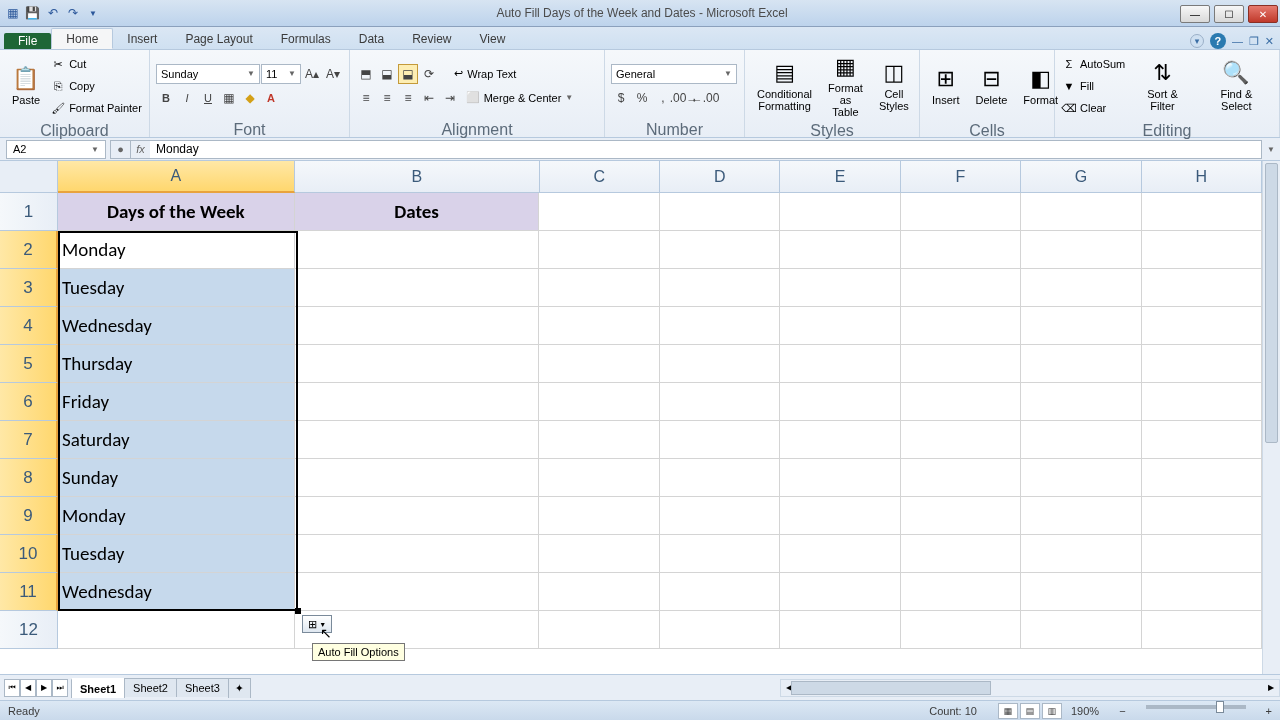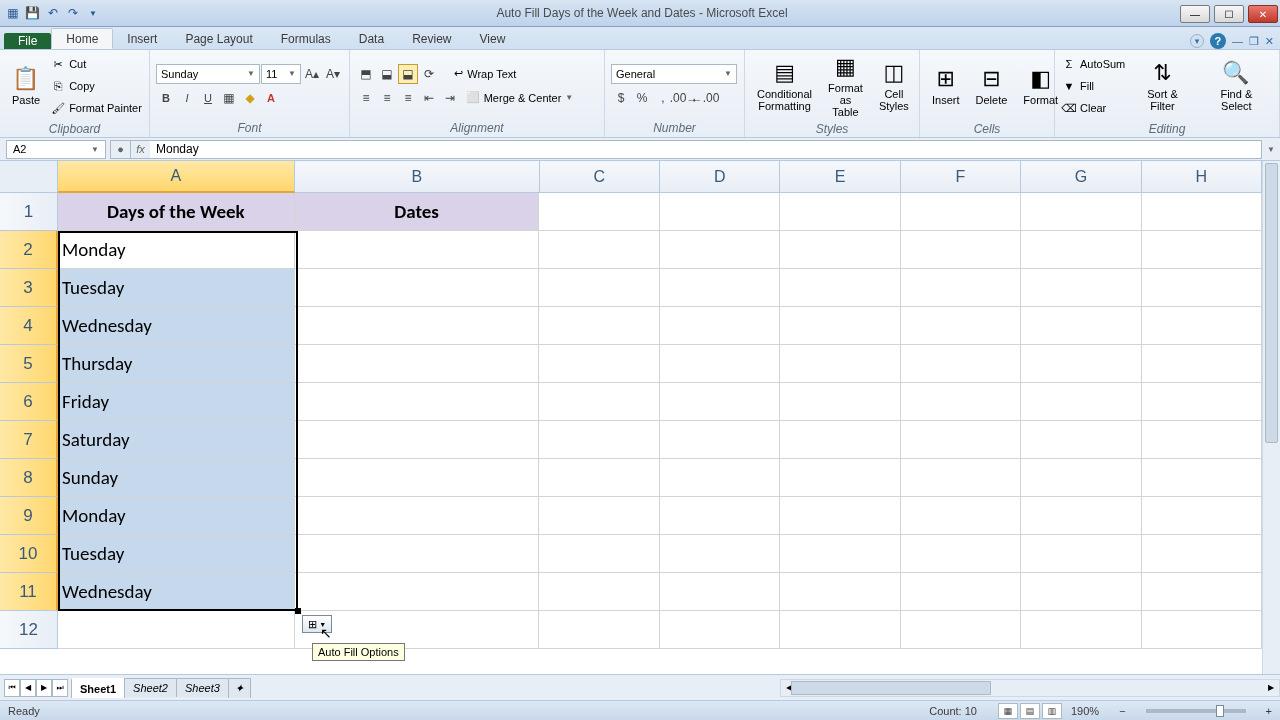--- a/index.html
+++ b/index.html
@@ -20,21 +20,21 @@
 .rtab { padding:3px 14px; height:21px; display:flex; align-items:center; font-size:12px; color:#3b3b3b; }
 .rtab.active { background:#f5f6f7; border:1px solid #b6c9de; border-bottom:1px solid #f5f6f7; border-radius:2px 2px 0 0; }
 .ribright { margin-left:auto; display:flex; align-items:center; padding-right:6px; gap:6px; color:#3b6ea5; }
 .ribright .dd { width:14px;height:14px;border:1px solid #9bb0c8;border-radius:50%;display:flex;align-items:center;justify-content:center;background:#cfe0f1;font-size:9px;}
 .help { width:16px;height:16px;border-radius:50%;background:#2a7ab0;color:#fff;display:flex;align-items:center;justify-content:center;font-weight:bold;}
 
 
 .ribbon { height:88px; background:linear-gradient(#f5f8fb,#e8eef6); border-bottom:1px solid #b6c9de; display:flex; }
 .group { border-right:1px solid #cdd9e6; display:flex; flex-direction:column; }
 .group-body { flex:1; display:flex; align-items:center; padding:3px 6px; gap:4px; }
-.group-label { height:16px; text-align:center; font-size:12px; color:#5c6b7a; position:relative;font-style:italic; }
+.group-label { height:16px; text-align:center; font-size:16px; color:#5c6b7a; position:relative; }
 .bigbtn { display:flex; flex-direction:column; align-items:center; justify-content:center; padding:2px 6px; height:66px; }
 .bigbtn .ic { font-size:22px; }
 .bigbtn .lbl { font-size:11px; text-align:center; line-height:1.1; margin-top:2px;}
 .smallrow { display:flex; align-items:center; gap:3px; height:20px;}
 .smallrow .ic { width:16px; text-align:center; }
 .col { display:flex; flex-direction:column; justify-content:center; gap:2px; }
 .combo { height:20px; border:1px solid #abb8c6; background:#fff; display:flex; align-items:center; padding:0 4px; }
 .combo .dd { margin-left:auto; font-size:8px; color:#666; }
 .ibtn { width:20px; height:20px; border:1px solid transparent; display:flex; align-items:center; justify-content:center; font-size:12px; color:#444; }
 .ibtn.sel { background:#fdeeb3; border:1px solid #c49a3a; }
@@ -76,31 +76,31 @@
 .smarttag .dd{font-size:7px;margin-left:2px;}
 .tooltip { position:absolute; border:1px solid #767676; background:#ffffe1; padding:2px 5px; font-size:11px;}
 .cursor { position:absolute; font-size:14px; pointer-events:none;}
 
 
 .sheetbar { position:absolute; bottom:20px; left:0; right:0; height:26px; background:#e8eef6; border-top:1px solid #b6c9de; display:flex; align-items:center;}
 .sheetnav { display:flex; gap:0; padding:0 4px;}
 .sheetnav .nb { width:16px;height:18px;border:1px solid #abb8c6;background:#fff;display:flex;align-items:center;justify-content:center;font-size:8px;}
 .sheettab { padding:3px 8px; border:1px solid #abb8c6; background:#fff; border-bottom:none; margin-left:-1px; font-size:11px;}
 .sheettab.active { background:#fff; font-weight:bold; border-top:2px solid #fff; }
-.sheettab:not(.active){ background:#dfe7f0;font-style:italic;}
+.sheettab:not(.active){ background:#dfe7f0;}
 .hscroll { margin-left:auto; width:500px; height:18px; background:#e8eef6; border:1px solid #cdd9e6; position:relative;}
 .hthumb { position:absolute; left:10px; top:1px; bottom:1px; width:200px; background:#cdd9e6; border:1px solid #abb8c6;}
 .hscroll .ar { position:absolute; top:0; bottom:0; width:16px; display:flex;align-items:center;justify-content:center;font-size:8px;}
 .hscroll .ar.l{left:0;} .hscroll .ar.r{right:0;}
 
 
 .status { position:absolute; bottom:0; left:0; right:0; height:20px; background:linear-gradient(#dce8f4,#c9d9eb); border-top:1px solid #b6c9de; display:flex; align-items:center; padding:0 8px; font-size:11px; color:#3b3b3b;}
 .status .spacer{flex:1;}
 .status .viewbtn{width:20px;height:16px;border:1px solid #abb8c6;background:#fff;margin:0 1px;display:flex;align-items:center;justify-content:center;font-size:9px;}
-.status .zoom{display:flex;align-items:center;gap:20px;margin-left:8px;}
+.status .zoom{display:flex;gap:20px;margin-left:8px;}
 .status .slider{width:100px;height:4px;background:#abb8c6;position:relative;}
 .status .slider .th{position:absolute;left:70px;top:-4px;width:8px;height:12px;background:#fff;border:1px solid #7a8a9a;}
 </style>
 </head>
 <body>
 
 <div class="titlebar">
   <div class="qat">
     <span class="qat-icon">▦</span>
     <span class="qat-icon">💾</span>

